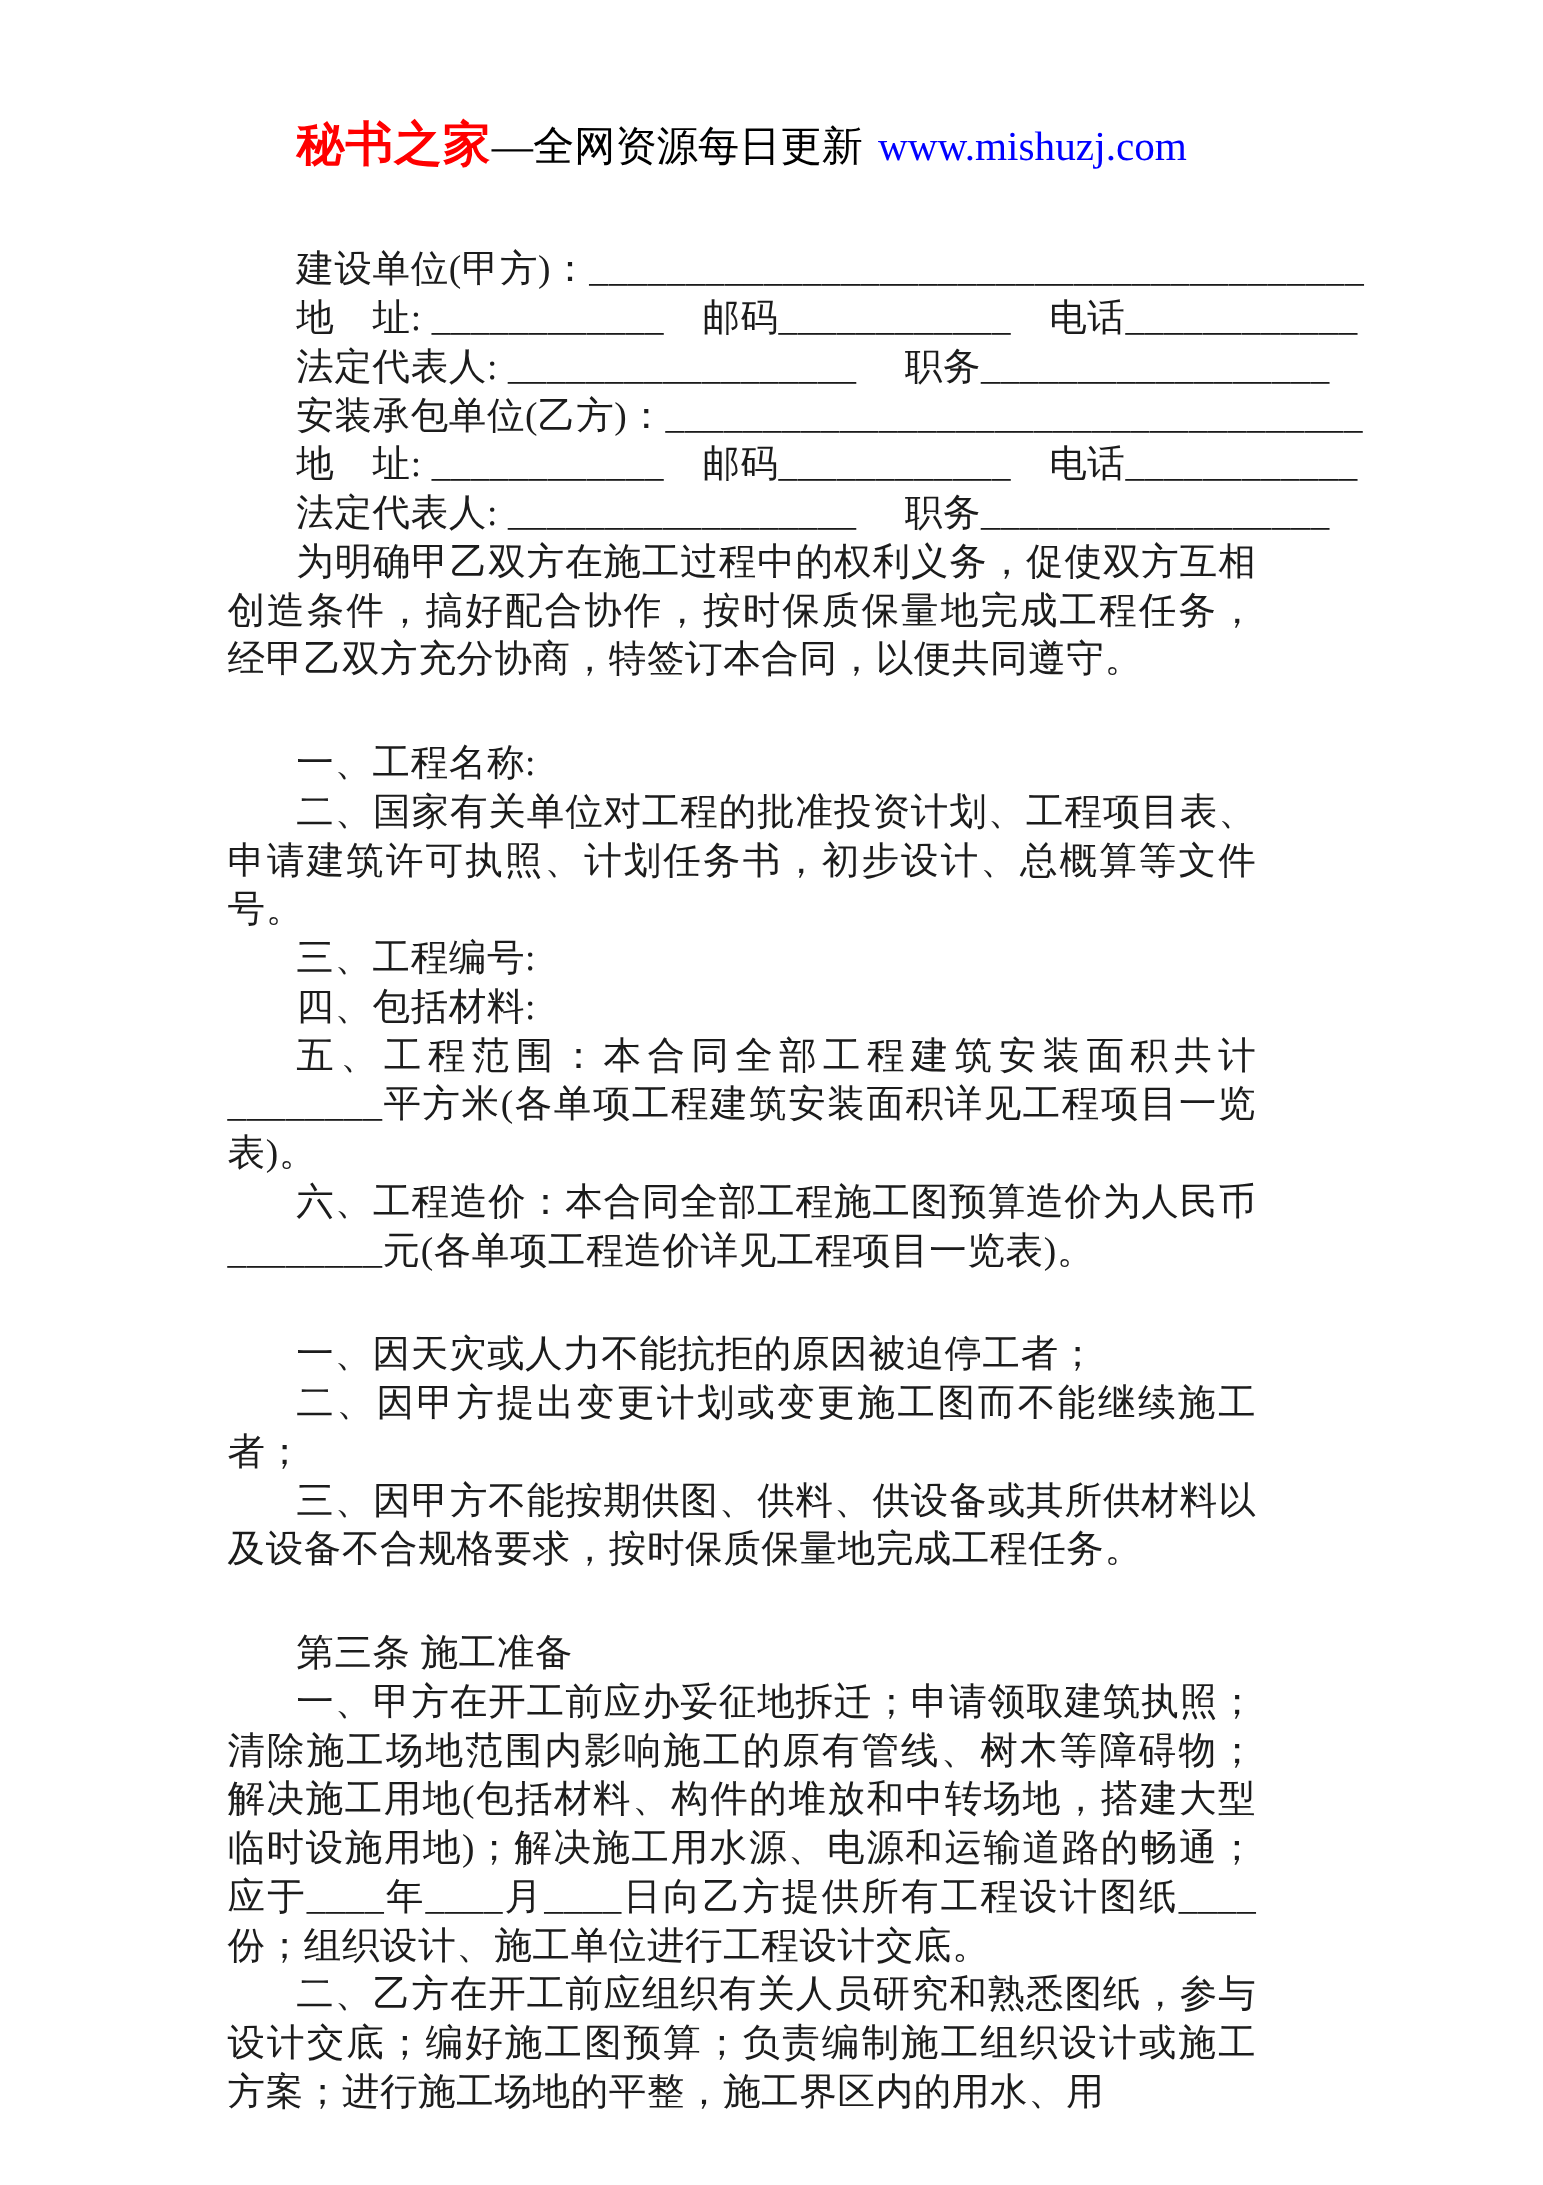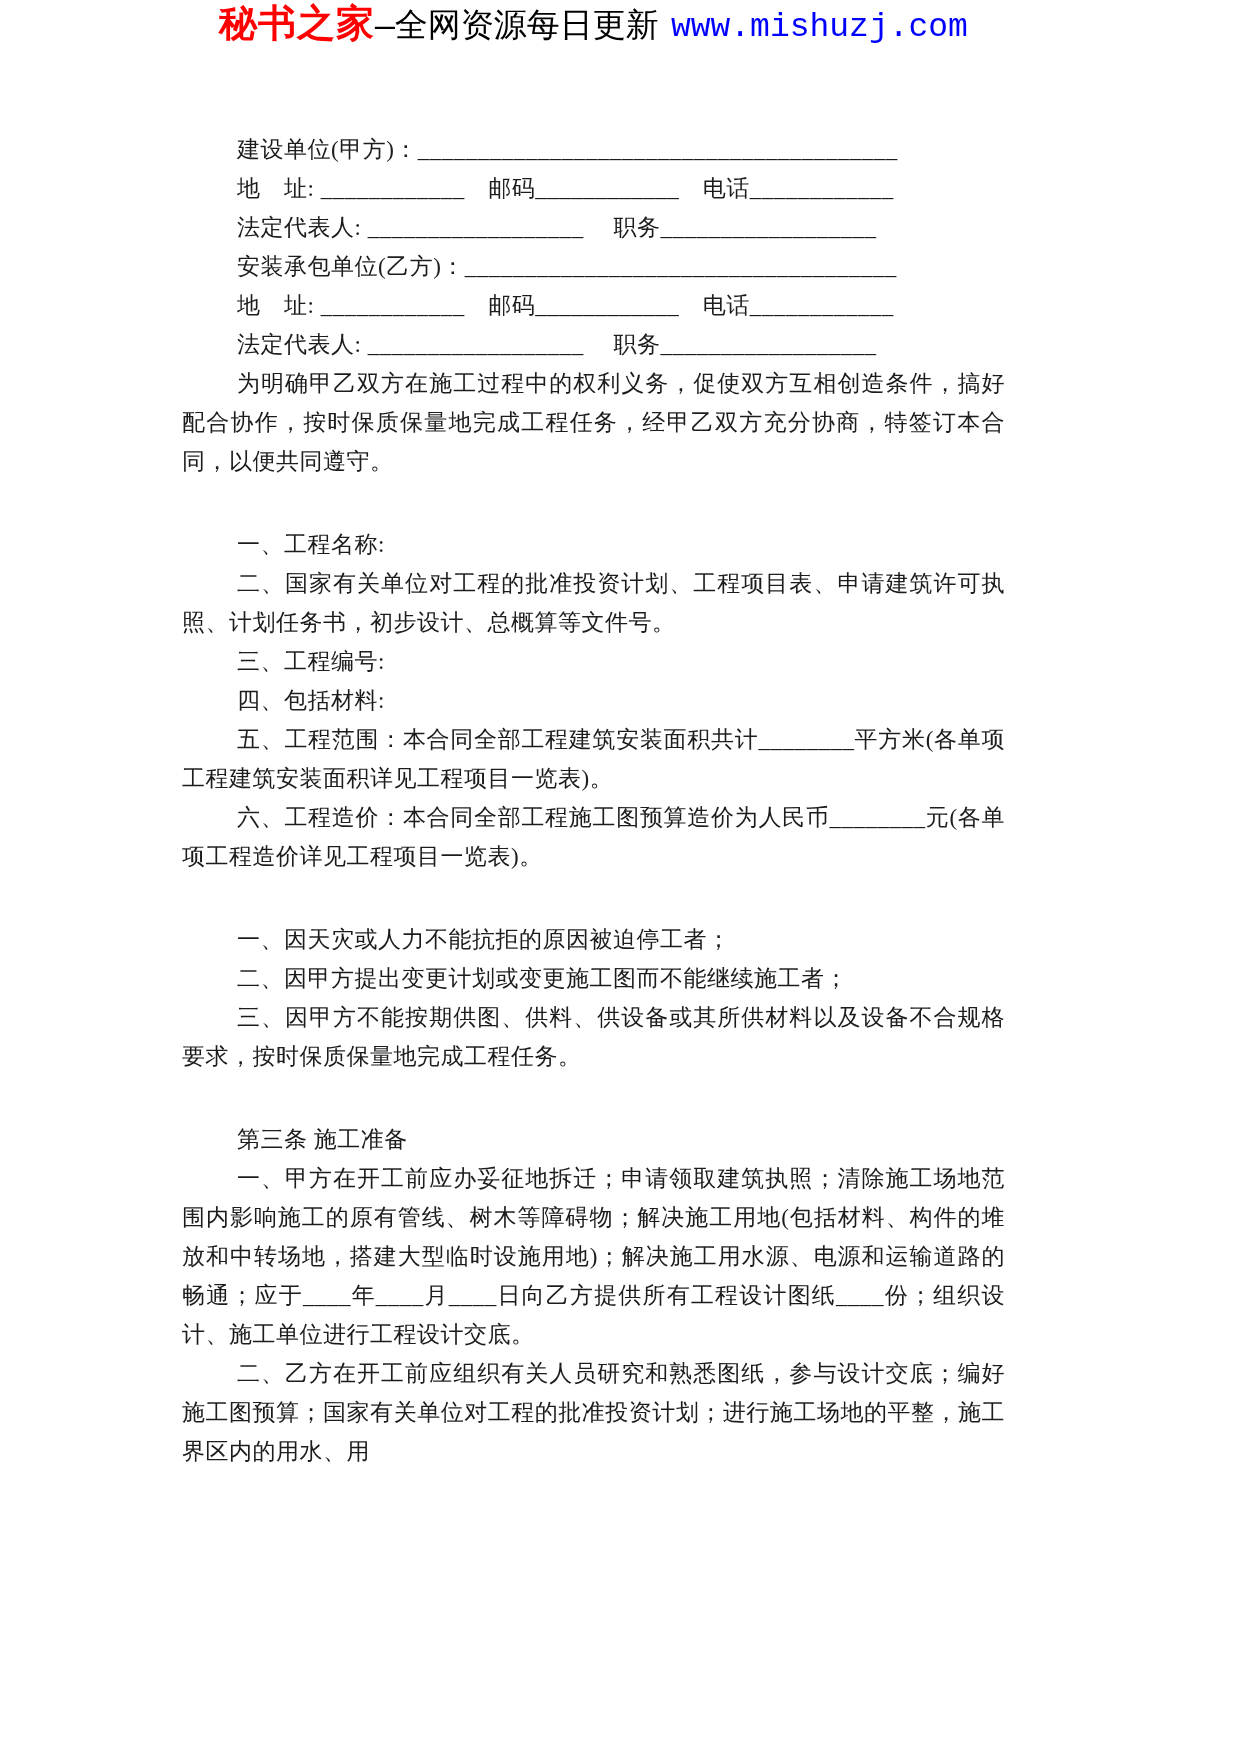--- a/index.html
+++ b/index.html
@@ -12,42 +12,43 @@
     height: 1748px;
     font-family: "Liberation Serif", "DejaVu Serif", serif;
     color: #1c1c1c;
     overflow: hidden;
   }
   .content {
     margin-left: 182px;
     width: 823px;
   }
   .doc-header {
+    padding-top: 90px;
     text-align: center;
-    font-family: Liberation Mono, monospace;
+    font-family: Liberation Serif, serif;
     font-size: 33px;
     line-height: 52px;
     white-space: nowrap;
   }
   .brand {
     color: #ff0000;
     font-weight: bold;
     font-size: 38px;
     letter-spacing: 1px;
   }
   .tagline {
     color: #000000;
   }
   .url {
     color: #0000ff;
     margin-left: 12px;
   }
   main {
-    margin-top: 76px;
-    font-size: 23px;
+    margin-top: 52px;
+    font-size: 30px;
     line-height: 39px;
     letter-spacing: 0.5px;
   }
   main p {
     margin: 0;
     text-indent: 55px;
     text-align: justify;
   }
   main p.line {
     text-align: left;
@@ -89,16 +90,16 @@
     <div class="vgap"></div>
 
     <p>一、因天灾或人力不能抗拒的原因被迫停工者；</p>
     <p>二、因甲方提出变更计划或变更施工图而不能继续施工者；</p>
     <p>三、因甲方不能按期供图、供料、供设备或其所供材料以及设备不合规格要求，按时保质保量地完成工程任务。</p>
 
     <div class="vgap"></div>
 
     <p>第三条 施工准备</p>
     <p>一、甲方在开工前应办妥征地拆迁；申请领取建筑执照；清除施工场地范围内影响施工的原有管线、树木等障碍物；解决施工用地(包括材料、构件的堆放和中转场地，搭建大型临时设施用地)；解决施工用水源、电源和运输道路的畅通；应于____年____月____日向乙方提供所有工程设计图纸____份；组织设计、施工单位进行工程设计交底。</p>
-    <p>二、乙方在开工前应组织有关人员研究和熟悉图纸，参与设计交底；编好施工图预算；国家有关单位对工程的批准投资计划；进行施工场地的平整，施工界区内的用水、用</p>
+    <p>二、乙方在开工前应组织有关人员研究和熟悉图纸，参与设计交底；编好施工图预算；负责编制施工组织设计或施工方案；进行施工场地的平整，施工界区内的用水、用</p>
 
   </main>
 </div>
 
 </body></html>

